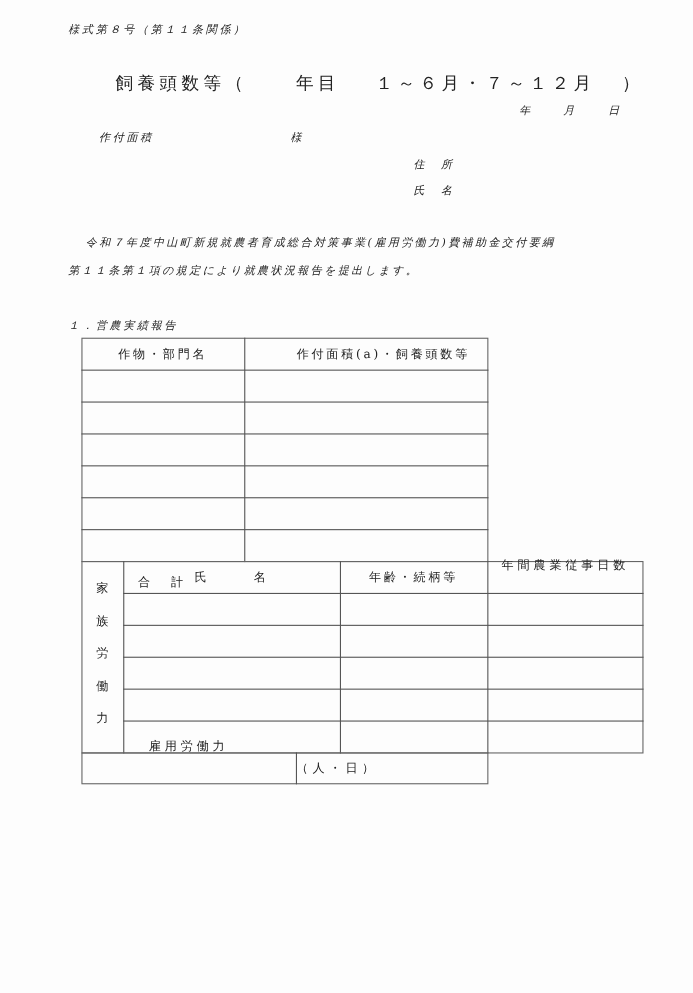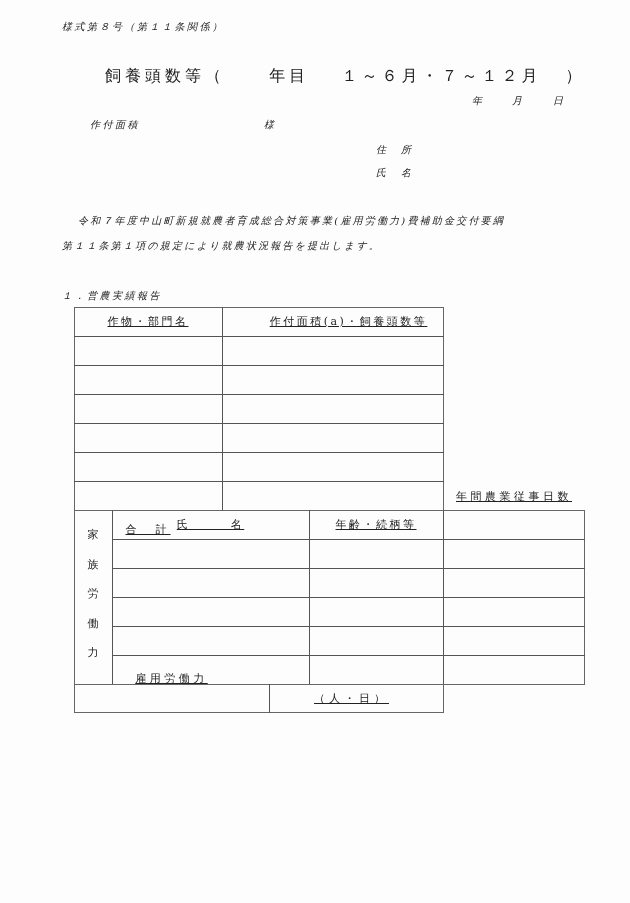--- a/index.html
+++ b/index.html
@@ -3,21 +3,21 @@
 <meta charset="utf-8">
 <style>
   html, body { margin:0; padding:0; }
   body {
     width:630px; height:903px; background:#fdfdfd; position:relative; overflow:hidden;
     font-family:"DejaVu Serif","Liberation Serif",serif; color:#222;
   }
   .abs { position:absolute; white-space:nowrap; }
   .t11 { font-size:10px; letter-spacing:2.5px;font-style:italic; }
   .title { font-size:16px; letter-spacing:4px; }
-  .cell { position:absolute; box-sizing:border-box; display:flex; align-items:center; justify-content:center; font-size:11px; letter-spacing:2.5px;text-decoration:underline; }
+  .cell { position:absolute; box-sizing:border-box; display:flex; align-items:center; justify-content:center; font-size:11px; letter-spacing:2.5px; }
   .hline { position:absolute; height:0; border-top:1px solid #555; }
   .vline { position:absolute; width:0; border-left:1px solid #555; }
   .box { position:absolute; box-sizing:border-box; border:1px solid #666; }
 </style>
 </head>
 <body>
 
 <div class="abs t11" style="left:62px; top:20px;">様式第８号（第１１条関係）</div>
 
 <div class="abs title" style="left:105px; top:66px;">
@@ -87,21 +87,21 @@
   <div class="abs" style="left:74px; top:520px; width:38px; text-align:center; font-size:11px; line-height:29.5px;">
     <div>家</div>
     <div>族</div>
     <div>労</div>
     <div>働</div>
     <div>力</div>
   </div>
 
   <div class="cell" style="left:112px; top:510px; width:197px; height:29px; white-space:pre;">氏　　　名</div>
   <div class="cell" style="left:309px; top:510px; width:134px; height:29px;">年齢・続柄等</div>
-  <div class="cell" style="left:443px; top:482px; width:142px; height:29px; letter-spacing:3.5px;">年間農業従事日数</div>
+  <div class="cell" style="left:443px; top:499px; width:142px; height:29px; letter-spacing:3.5px;">年間農業従事日数</div>
 
   <div class="cell" style="left:112px; top:539px; width:197px; height:29px;"></div>
   <div class="cell" style="left:309px; top:539px; width:134px; height:29px;"></div>
   <div class="cell" style="left:443px; top:539px; width:142px; height:29px;"></div>
   <div class="cell" style="left:112px; top:568px; width:197px; height:29px;"></div>
   <div class="cell" style="left:309px; top:568px; width:134px; height:29px;"></div>
   <div class="cell" style="left:443px; top:568px; width:142px; height:29px;"></div>
   <div class="cell" style="left:112px; top:597px; width:197px; height:29px;"></div>
   <div class="cell" style="left:309px; top:597px; width:134px; height:29px;"></div>
   <div class="cell" style="left:443px; top:597px; width:142px; height:29px;"></div>
@@ -110,16 +110,16 @@
   <div class="cell" style="left:443px; top:626px; width:142px; height:29px;"></div>
   <div class="cell" style="left:112px; top:655px; width:197px; height:29px;"></div>
   <div class="cell" style="left:309px; top:655px; width:134px; height:29px;"></div>
   <div class="cell" style="left:443px; top:655px; width:142px; height:29px;"></div>
 </div>
 
 <div>
   <div class="box" style="left:74px; top:684px; width:370px; height:29px;"></div>
   <div class="vline" style="left:269px; top:684px; height:29px;"></div>
   <div class="cell" style="left:74px; top:664px; width:195px; height:29px; letter-spacing:3.5px;">雇用労働力</div>
-  <div class="cell" style="left:269px; top:684px; width:175px; height:29px; justify-content:center; padding-right:10px; letter-spacing:4px;">
+  <div class="cell" style="left:269px; top:684px; width:175px; height:29px; justify-content:flex-start; padding-right:10px; letter-spacing:4px;">
     <span>（人・日）</span>
   </div>
 </div>
 
 </body></html>

